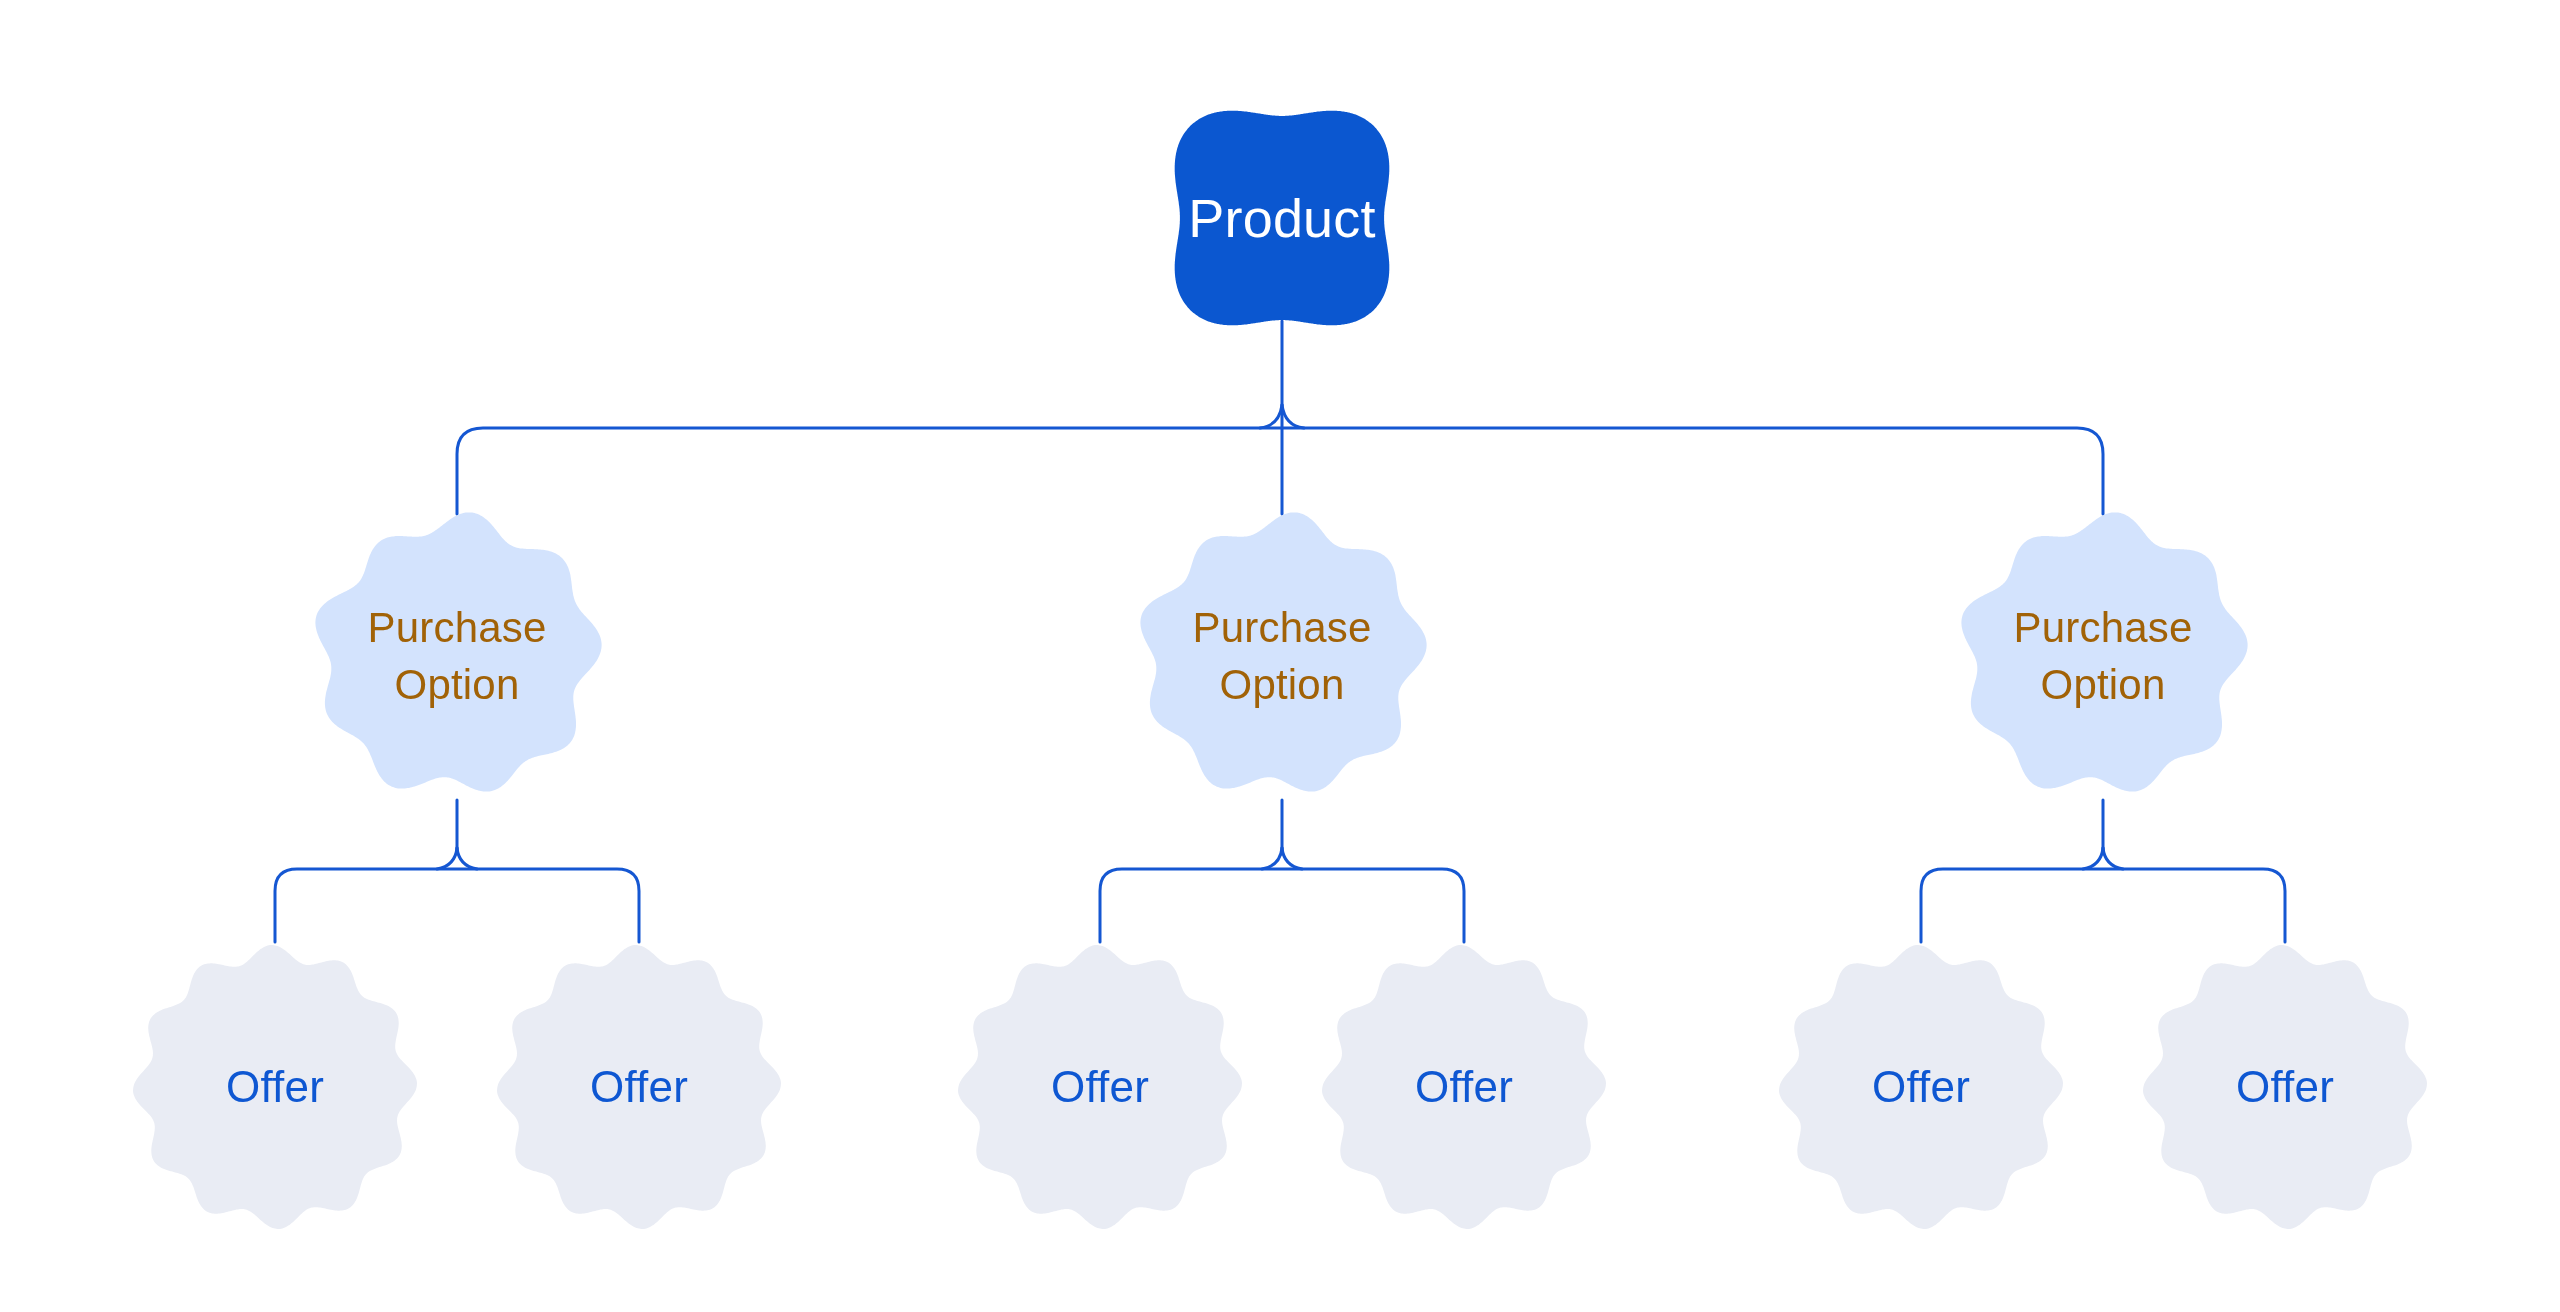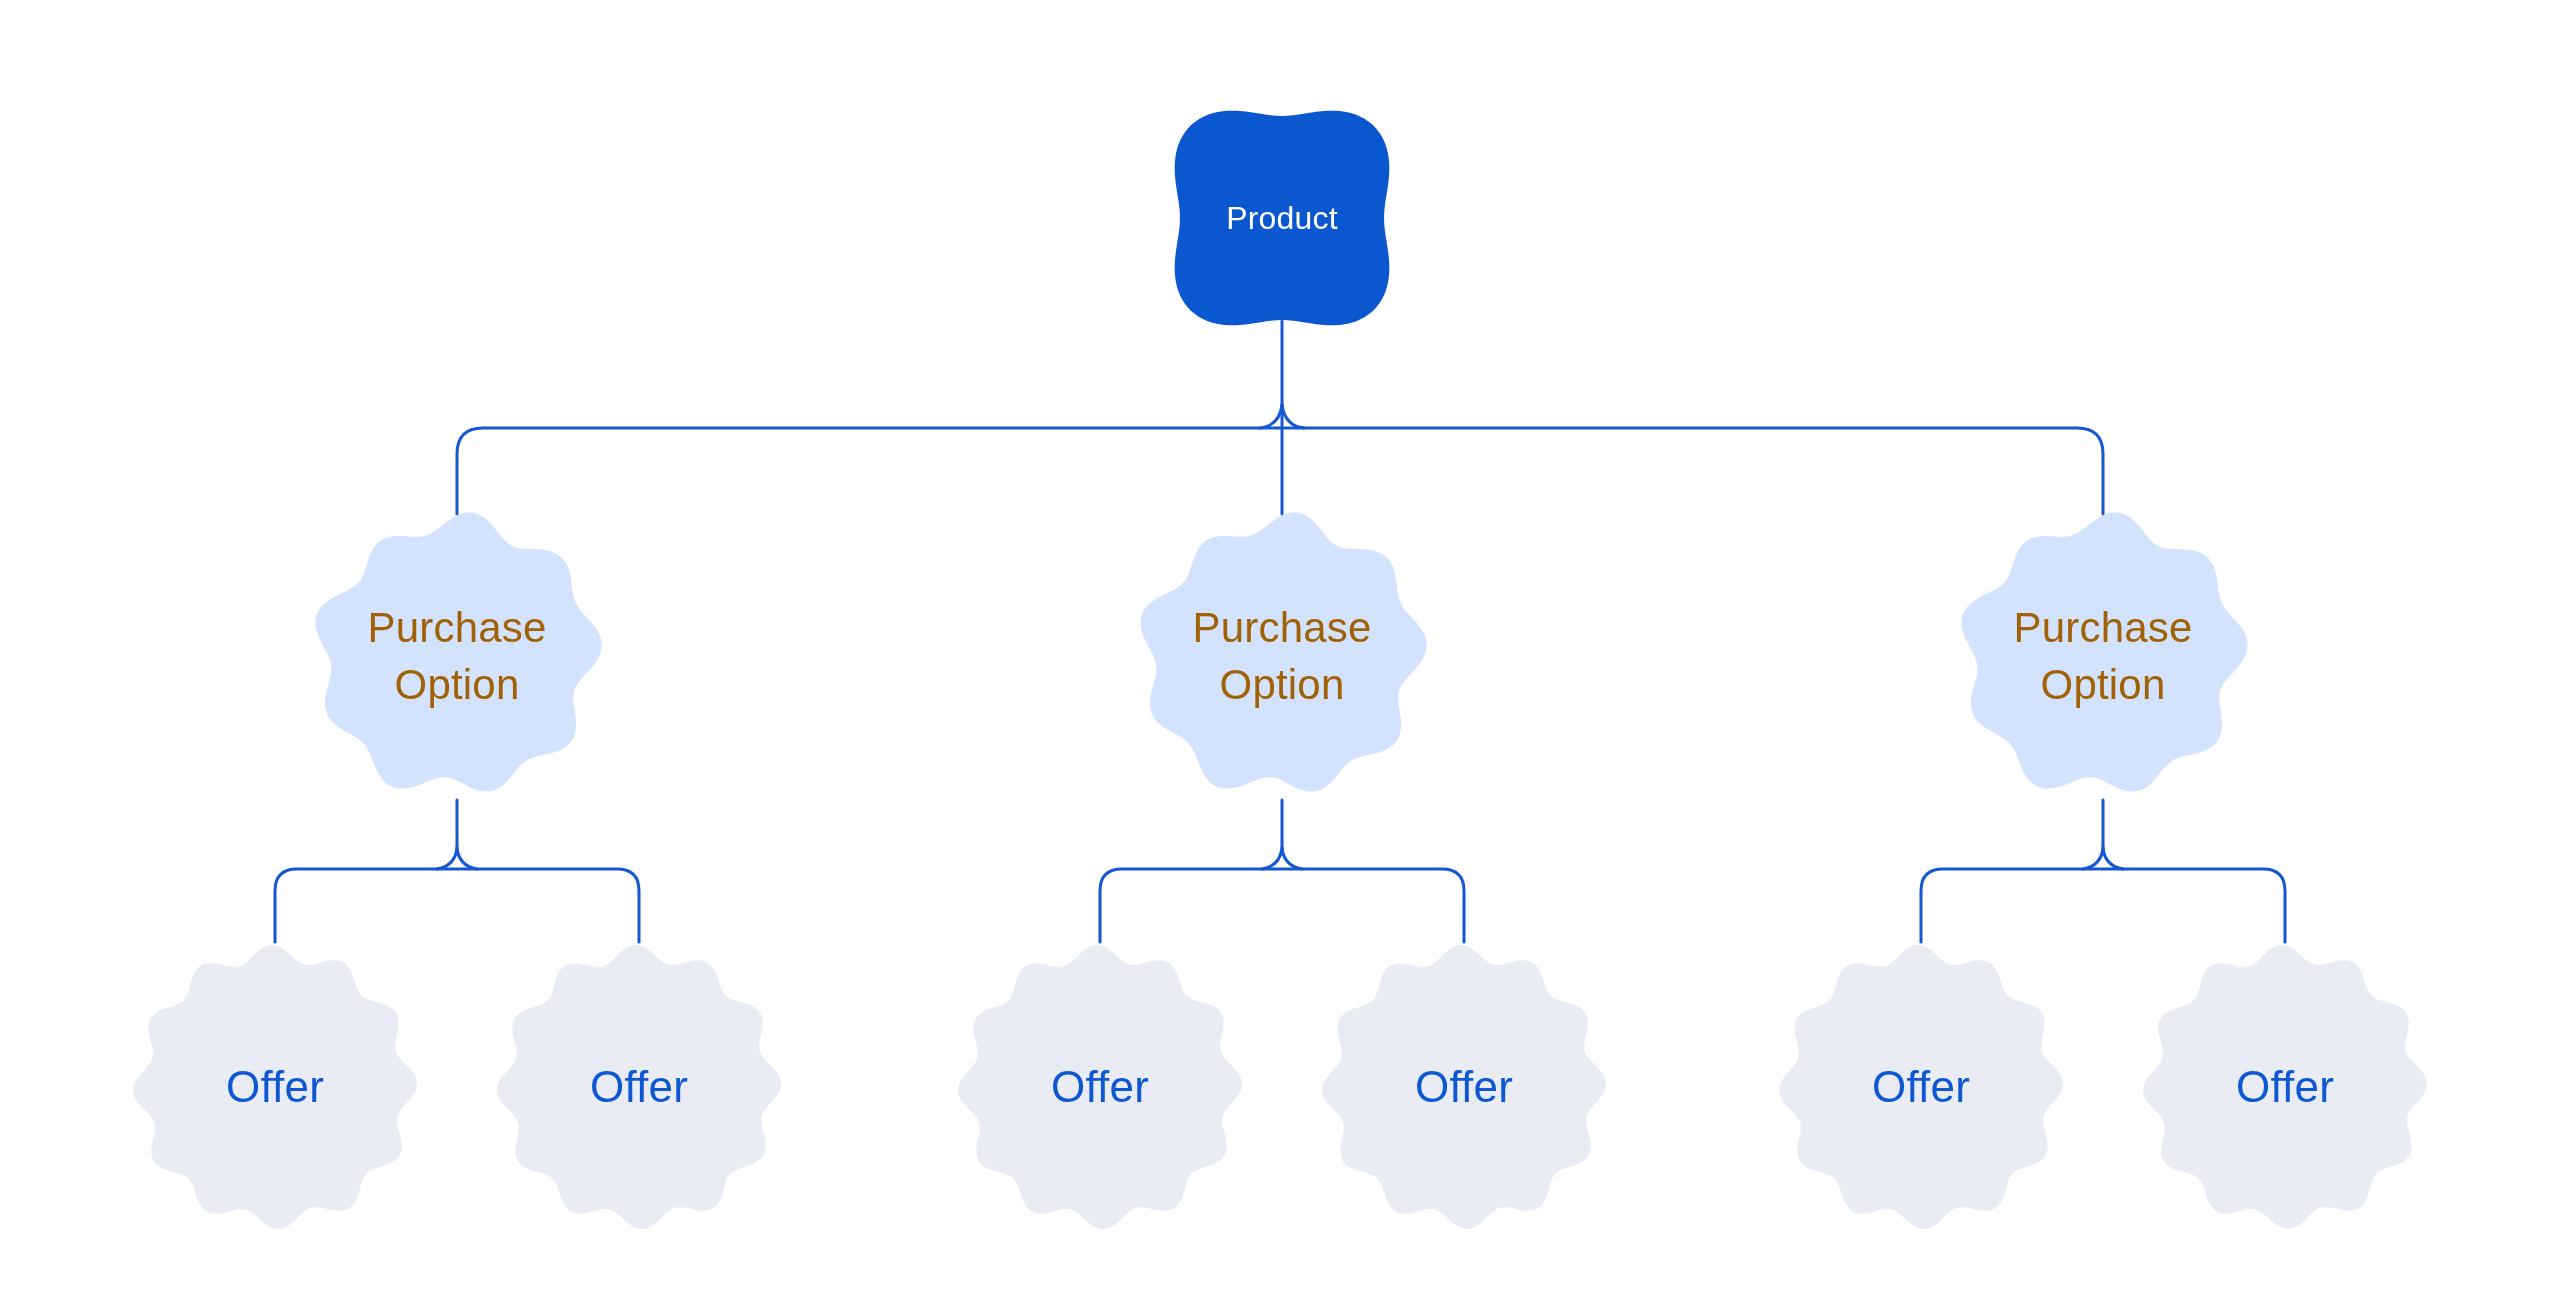--- a/index.html
+++ b/index.html
@@ -45,21 +45,21 @@
   }
   .node .label {
     position: relative;
     text-align: center;
     font-weight: 500;
     z-index: 2;
     letter-spacing: 0.2px;
   }
   .node.product .label {
     color: #ffffff;
-    font-size: 32px;
+    font-size: 54px;
   }
   .node.purchase .label {
     color: #a16207;
     font-size: 42px;
     line-height: 1.36;
     width: 240px;
   }
   .node.offer .label {
     color: #0E57D2;
     font-size: 44px;

